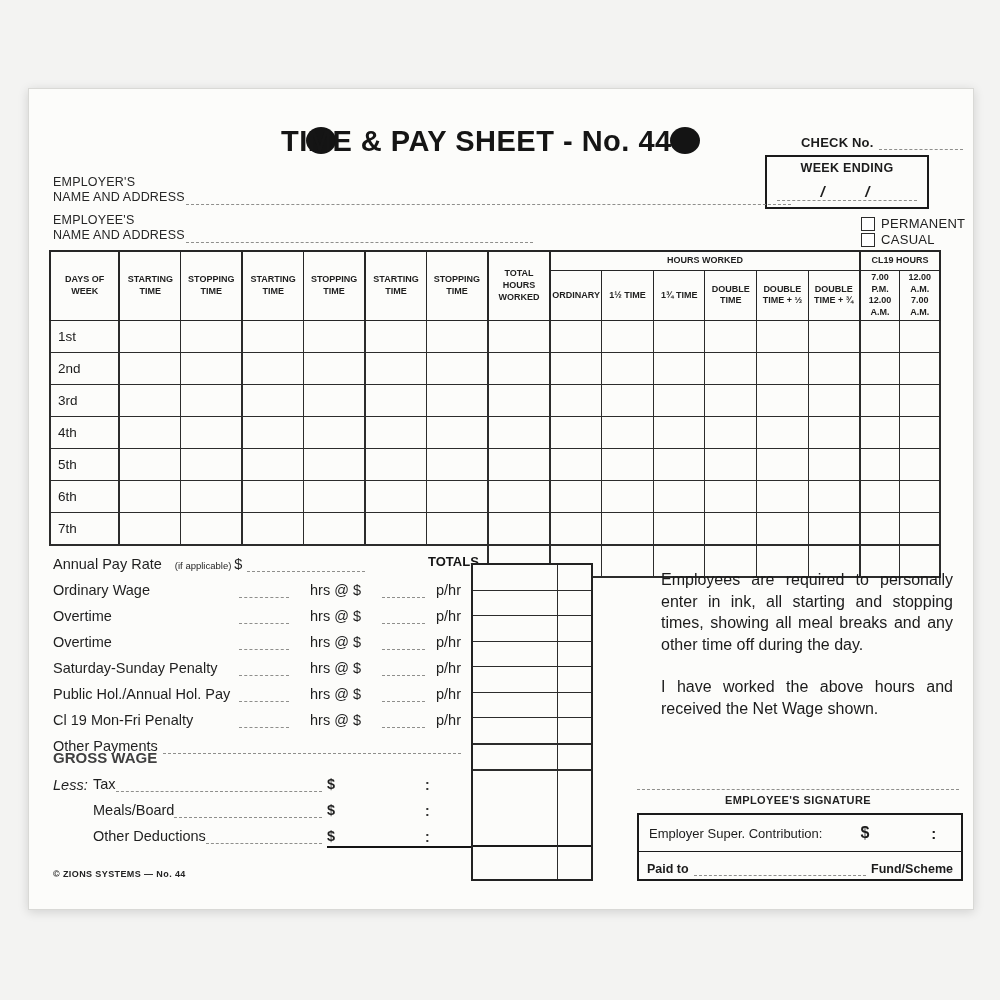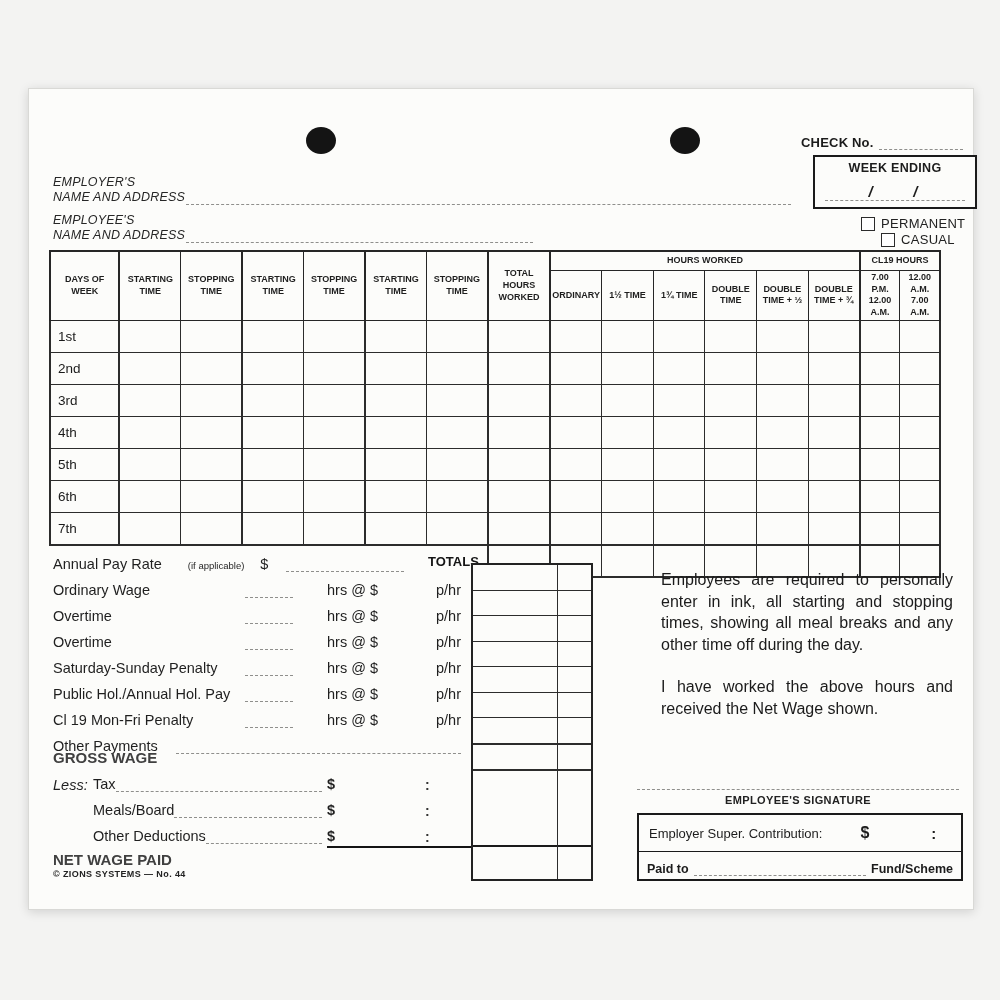--- a/index.html
+++ b/index.html
@@ -18,26 +18,26 @@
   
   .punch{position:absolute;width:30px;height:27px;background:#141414;border-radius:50%;}
   .title{
     position:absolute;left:252px;top:36px;width:390px;text-align:center;
     font-size:29px;font-weight:bold;letter-spacing:.5px;white-space:nowrap;color:#151515;
   }
   .check-row{position:absolute;left:772px;top:46px;width:162px;display:flex;align-items:flex-end;}
   .check-row .lab{font-size:13px;font-weight:bold;letter-spacing:.2px;margin-right:5px;}
   .dots{border-bottom:1.6px dashed #8f8f8c;height:13px;}
   .fill{flex:1;}
-  .week-box{position:absolute;left:784px;top:66px;width:160px;height:50px;border:2.2px solid #1a1a1a;background:#fcfcfa;}
+  .week-box{position:absolute;left:736px;top:66px;width:160px;height:50px;border:2.2px solid #1a1a1a;background:#fcfcfa;}
   .week-box .wlab{text-align:center;font-size:12.5px;font-weight:bold;letter-spacing:.3px;margin-top:4px;}
   .we-line{position:absolute;left:10px;right:10px;bottom:6px;height:18px;border-bottom:1.6px dashed #8f8f8c;}
   .we-line .sl{position:absolute;bottom:0;font-size:15px;font-weight:bold;font-style:italic;}
   .addr{position:absolute;display:flex;align-items:flex-end;}
-  .addr .lines{width:133px;font-size:12.5px;line-height:15px;letter-spacing:.2px;color:#262626;font-style:italic;}
+  .addr .lines{width:133px;font-size:12.5px;line-height:15px;letter-spacing:.2px;color:#262626;}
   .cls{position:absolute;display:flex;align-items:flex-end;}
   .cls .lab{font-size:12.5px;letter-spacing:.3px;margin-right:6px;color:#262626;}
   .cbx{position:absolute;display:flex;align-items:center;}
   .cbx .box{width:12px;height:12px;border:1.6px solid #2b2b2b;background:#fff;margin-right:6px;}
   .cbx .lab{font-size:13px;letter-spacing:.3px;color:#222;}
   
   table.ts{position:absolute;left:20px;top:161px;width:892px;border-collapse:collapse;table-layout:fixed;}
   table.ts th{
     border:1.5px solid #262626;font-size:9px;font-weight:bold;text-align:center;
     padding:1px 1px;line-height:1.3;white-space:pre-line;color:#1e1e1e;
@@ -49,21 +49,21 @@
   table.ts td.day{font-size:13.5px;padding-left:7px;color:#1a1a1a;}
   table.ts .gr{border-right-width:2.3px;}
   table.ts th:first-child, table.ts td.el{border-left-width:2.4px;}
   table.ts th.er, table.ts td.er{border-right-width:2.4px;}
   table.ts tr.lastday td{border-bottom-width:2.4px;}
   table.ts tr.totrow td.nob{border:none;background:transparent;text-align:right;
     font-size:13px;font-weight:bold;padding-right:8px;color:#141414;}
   table.ts tr.totrow td.tc{height:23px;border-bottom-width:2.3px;}
   table.ts tr.totrow td.gl{border-left-width:2.3px;}
   
-  .pline{position:absolute;left:24px;width:408px;height:19px;display:flex;align-items:flex-end;font-size:14.5px;color:#1f1f1f;gap:13px;}
+  .pline{position:absolute;left:24px;width:408px;height:19px;display:flex;align-items:flex-end;font-size:14.5px;color:#1f1f1f;}
   .pline .lbl{width:186px;}
   .pline .note{font-size:9.5px;margin:0 3px 1px 0;}
   .pline .mid{margin:0 21px;white-space:nowrap;}
   .pline .sfx{margin-left:11px;}
   .gross,.net{position:absolute;left:24px;width:408px;text-align:left;font-size:15px;font-weight:bold;color:#404040;}
   .less{position:absolute;left:24px;font-size:14.5px;font-style:italic;color:#1f1f1f;}
   .dline{position:absolute;left:64px;width:242px;display:flex;align-items:flex-end;font-size:14.5px;color:#1f1f1f;}
   .dline .dol{margin-left:5px;font-weight:bold;}
   .colon{position:absolute;left:396px;font-size:14px;font-weight:bold;color:#333;}
   .totrule{position:absolute;left:298px;top:757px;width:144px;border-top:2.6px solid #141414;}
@@ -91,20 +91,21 @@
   .sigbox .r2 .lab{font-size:12.5px;font-weight:bold;margin-right:5px;}
   .sigbox .r2 .fund{font-size:12.5px;font-weight:bold;margin-left:5px;}
 </style>
 </head>
 <body>
 
 <div class="sheet">
 
   <div class="punch" style="left:277px;top:38px;"></div>
   <div class="punch" style="left:641px;top:38px;"></div>
+  <div class="title">TIME &amp; PAY SHEET - No. 44</div>
 
   <div class="check-row">
     <span class="lab">CHECK No.</span>
     <span class="dots fill"></span>
   </div>
   <div class="week-box">
     <div class="wlab">WEEK ENDING</div>
     <div class="we-line">
       <span class="sl" style="left:31%;">/</span>
       <span class="sl" style="left:63%;">/</span>
@@ -122,21 +123,21 @@
     <div class="lines">
       <div>EMPLOYEE'S</div>
       <div>NAME AND ADDRESS</div>
     </div>
     <span class="dots fill"></span>
   </div>
   <div class="cbx" style="left:832px;top:127px;">
     <span class="box"></span>
     <span class="lab">PERMANENT</span>
   </div>
-  <div class="cbx" style="left:852px;top:143px;">
+  <div class="cbx" style="left:832px;top:143px;">
     <span class="box"></span>
     <span class="lab">CASUAL</span>
   </div>
 
   <table class="ts">
     <colgroup>
       <col style="width:7.8%">
         <col style="width:6.9%">
         <col style="width:6.9%">
         <col style="width:6.9%">
@@ -403,21 +404,20 @@
   </div>
   <div class="colon" style="top:714px;">:</div>
   <div class="dline" style="top:739px;">
     <span>Other Deductions</span>
     <span class="dots fill"></span>
     <span class="dol">$</span>
   </div>
   <div class="colon" style="top:740px;">:</div>
 
   <div class="totrule"></div>
-  <div class="net" style="top:762px;">NET WAGE PAID</div>
   <div class="credit">© ZIONS SYSTEMS — No. 44</div>
 
   <div class="amt">
     <div class="row"></div>
     <div class="row"></div>
     <div class="row"></div>
     <div class="row"></div>
     <div class="row"></div>
     <div class="row"></div>
     <div class="row h"></div>

